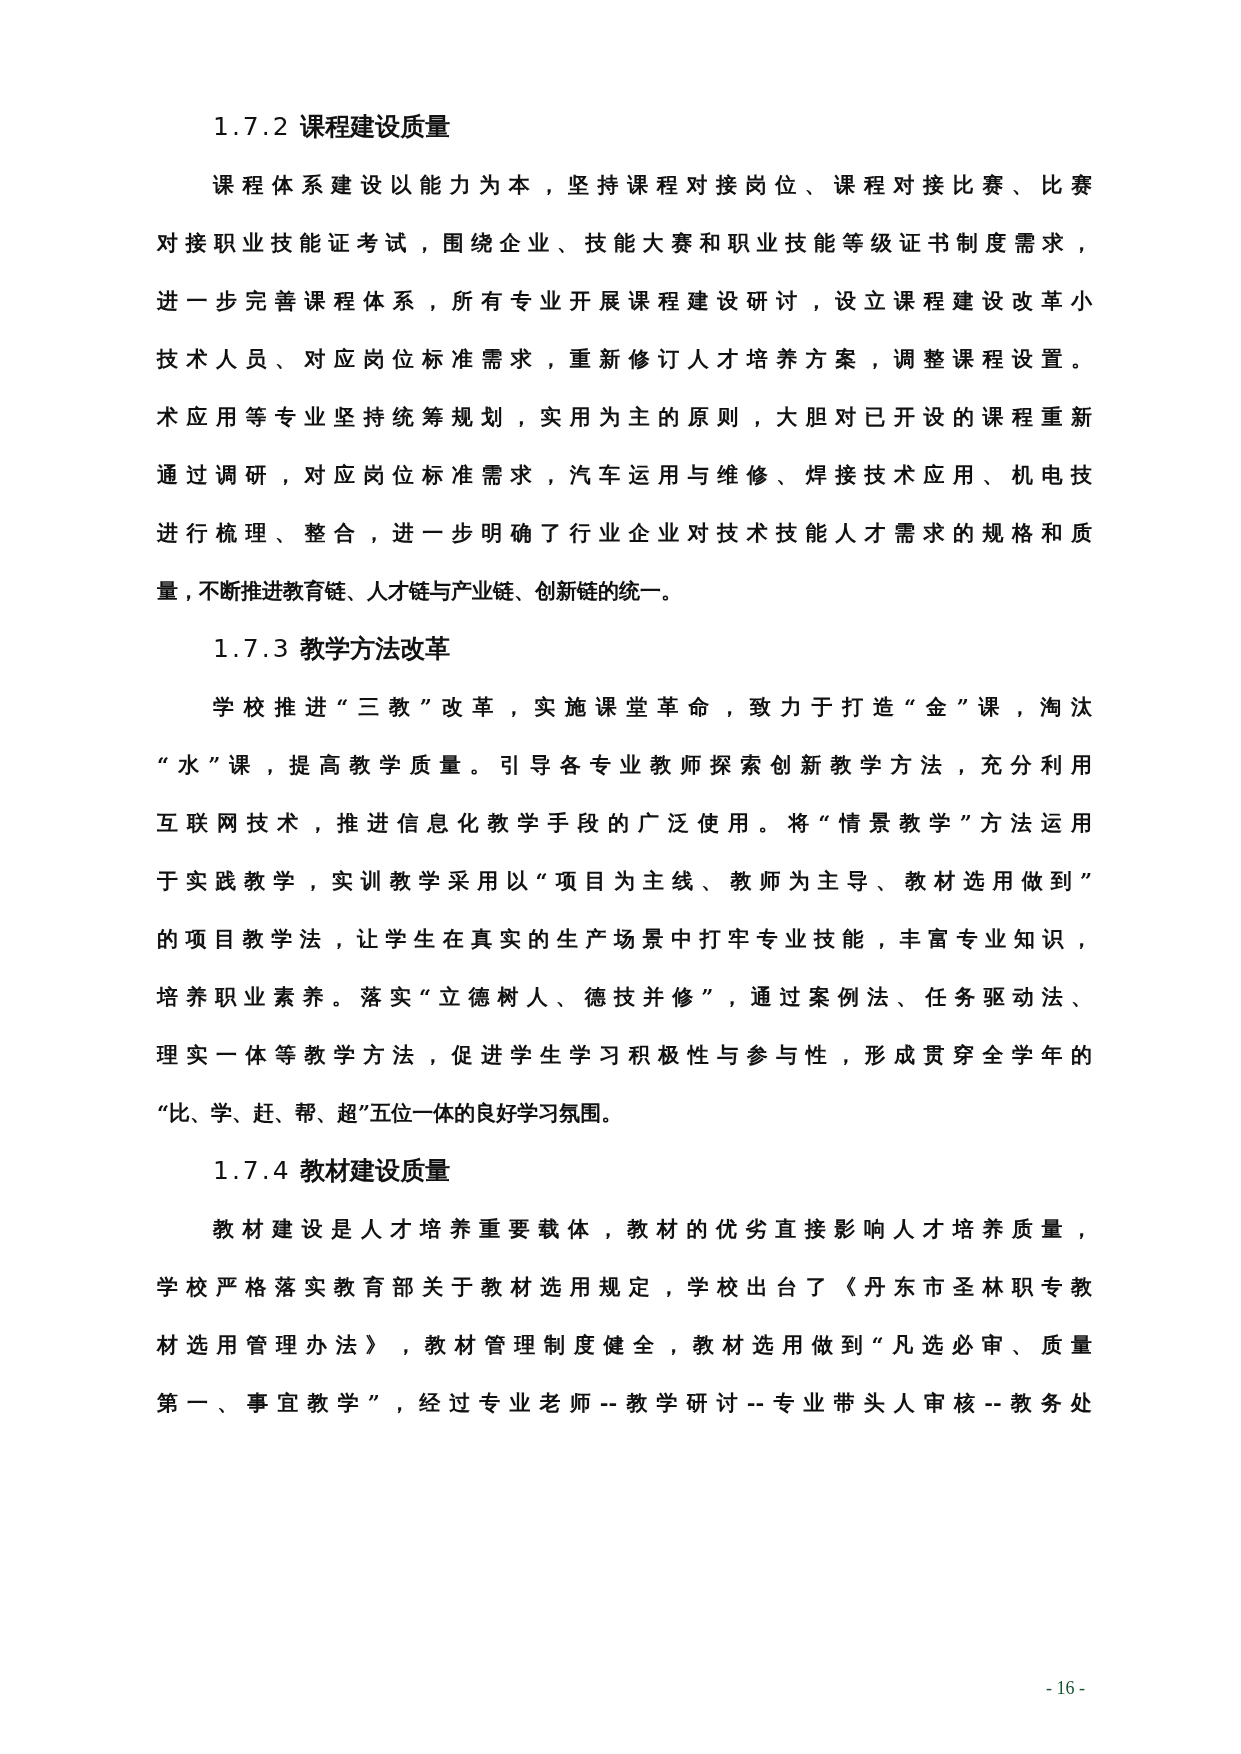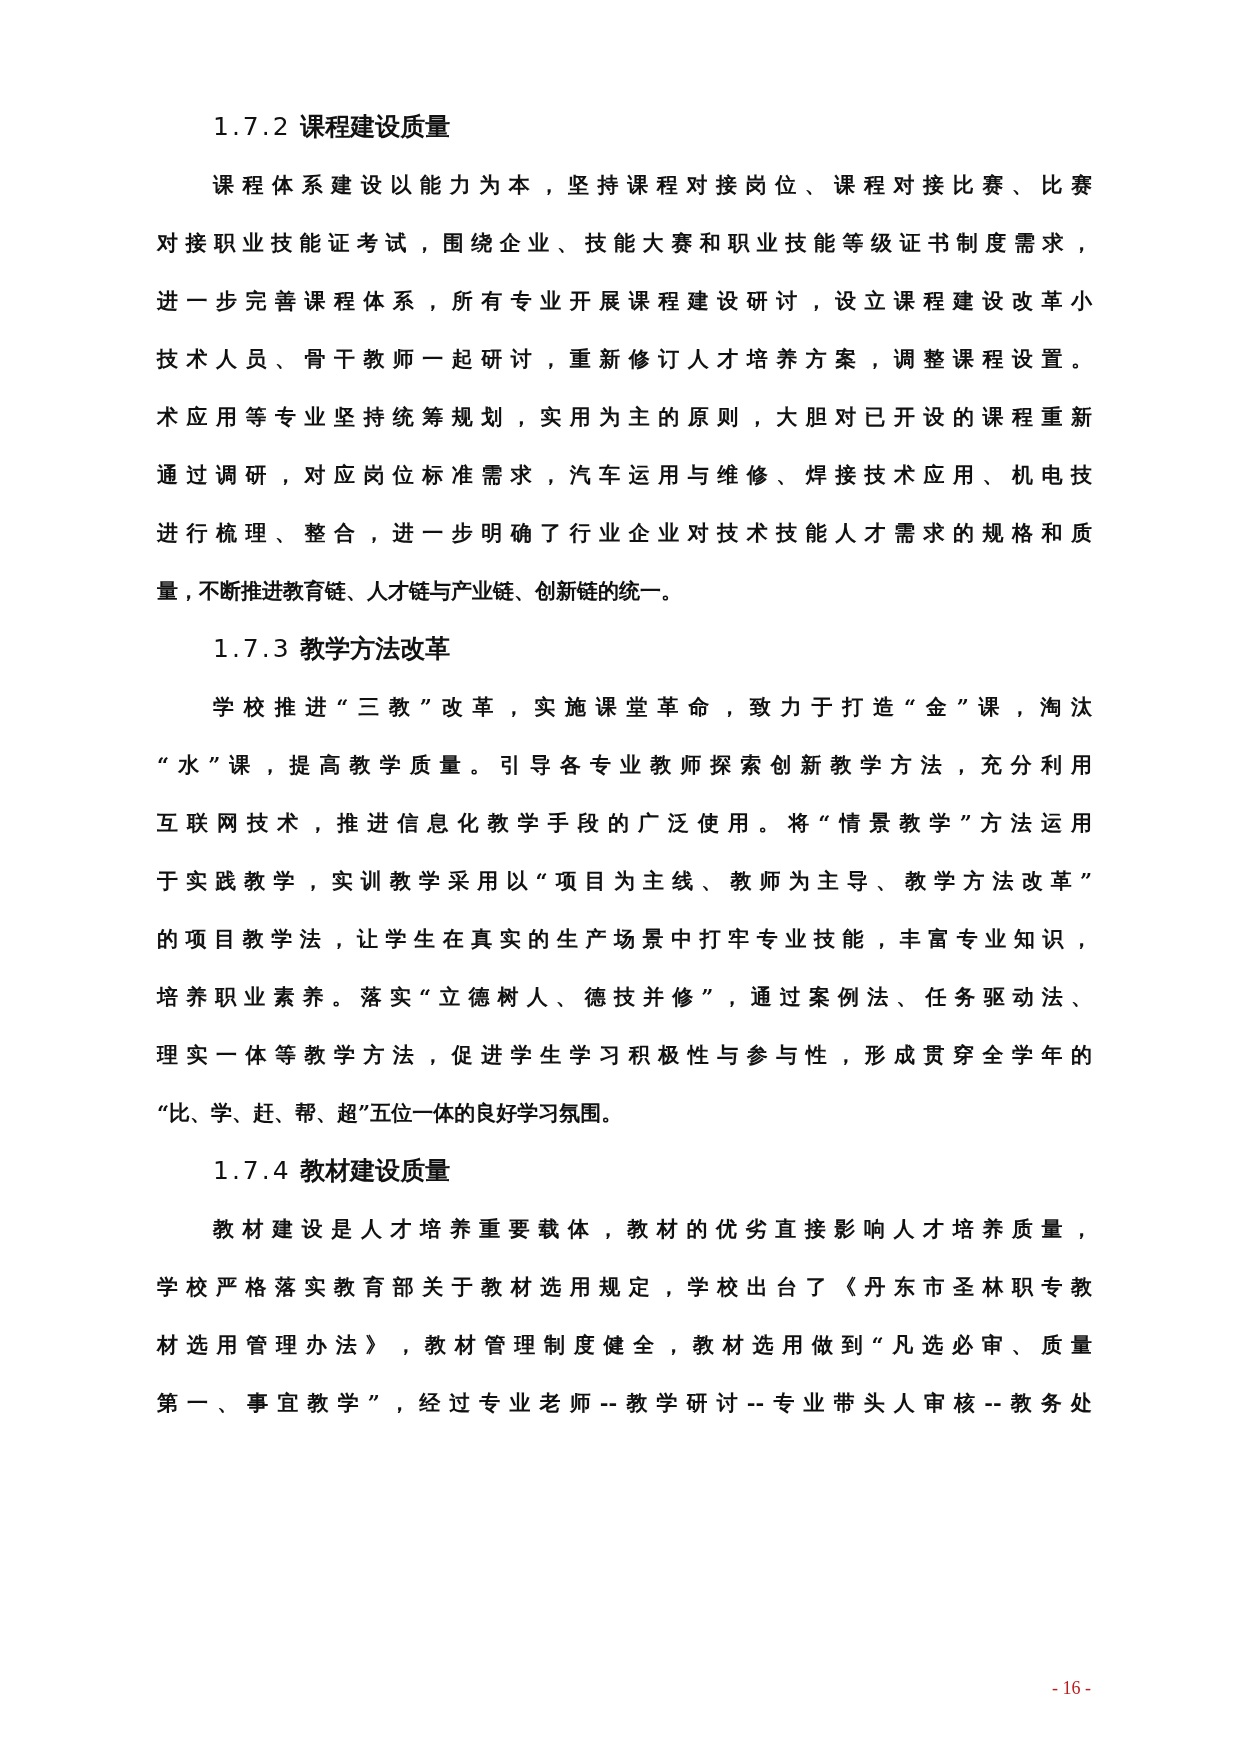--- a/index.html
+++ b/index.html
@@ -6,49 +6,49 @@
   body { width: 1241px; height: 1754px; position: relative; overflow: hidden;
          font-family: "DejaVu Serif", "Liberation Serif", serif; color: #111111; }
   .page { position: absolute; left: 157px; top: 98px; width: 935px; }
   .line { height: 58px; line-height: 58px; font-size: 21px; white-space: nowrap;
           text-align: justify; text-align-last: justify; letter-spacing: 0; font-weight: bold; }
   .line.last { text-align-last: left; }
   .indent { padding-left: 56px; }
   .heading { font-family: "DejaVu Sans", "Liberation Sans", sans-serif; font-weight: bold;
              text-align-last: left; padding-left: 56px; font-size: 25px; }
   .heading .num { font-weight: normal; letter-spacing: 3px; }
-  .page-number { position: absolute; right: 150px; top: 1678px; font-size: 18px;
-                 font-family: "Liberation Serif", serif; color: #b91c1c; }
+  .page-number { position: absolute; right: 156px; top: 1678px; font-size: 18px;
+                 font-family: "Liberation Serif", serif; color: #14532d; }
 </style>
 </head>
 <body>
 
 <div class="page">
 
   <div class="line heading">
     <span class="num">1.7.2</span>
     <span>课程建设质量</span>
   </div>
   <div class="line indent">课程体系建设以能力为本，坚持课程对接岗位、课程对接比赛、比赛</div>
   <div class="line">对接职业技能证考试，围绕企业、技能大赛和职业技能等级证书制度需求，</div>
   <div class="line">进一步完善课程体系，所有专业开展课程建设研讨，设立课程建设改革小</div>
-  <div class="line">技术人员、骨干教师一起研讨，重新修订人才培养方案，调整课程设置。</div>
+  <div class="line">技术人员、对应岗位标准需求，重新修订人才培养方案，调整课程设置。</div>
   <div class="line">术应用等专业坚持统筹规划，实用为主的原则，大胆对已开设的课程重新</div>
   <div class="line">通过调研，对应岗位标准需求，汽车运用与维修、焊接技术应用、机电技</div>
   <div class="line">进行梳理、整合，进一步明确了行业企业对技术技能人才需求的规格和质</div>
   <div class="line last">量，不断推进教育链、人才链与产业链、创新链的统一。</div>
 
   <div class="line heading">
     <span class="num">1.7.3</span>
     <span>教学方法改革</span>
   </div>
   <div class="line indent">学校推进“三教”改革，实施课堂革命，致力于打造“金”课，淘汰</div>
   <div class="line">“水”课，提高教学质量。引导各专业教师探索创新教学方法，充分利用</div>
   <div class="line">互联网技术，推进信息化教学手段的广泛使用。将“情景教学”方法运用</div>
-  <div class="line">于实践教学，实训教学采用以“项目为主线、教师为主导、教学方法改革”</div>
+  <div class="line">于实践教学，实训教学采用以“项目为主线、教师为主导、教材选用做到”</div>
   <div class="line">的项目教学法，让学生在真实的生产场景中打牢专业技能，丰富专业知识，</div>
   <div class="line">培养职业素养。落实“立德树人、德技并修”，通过案例法、任务驱动法、</div>
   <div class="line">理实一体等教学方法，促进学生学习积极性与参与性，形成贯穿全学年的</div>
   <div class="line last">“比、学、赶、帮、超”五位一体的良好学习氛围。</div>
 
   <div class="line heading">
     <span class="num">1.7.4</span>
     <span>教材建设质量</span>
   </div>
   <div class="line indent">教材建设是人才培养重要载体，教材的优劣直接影响人才培养质量，</div>

